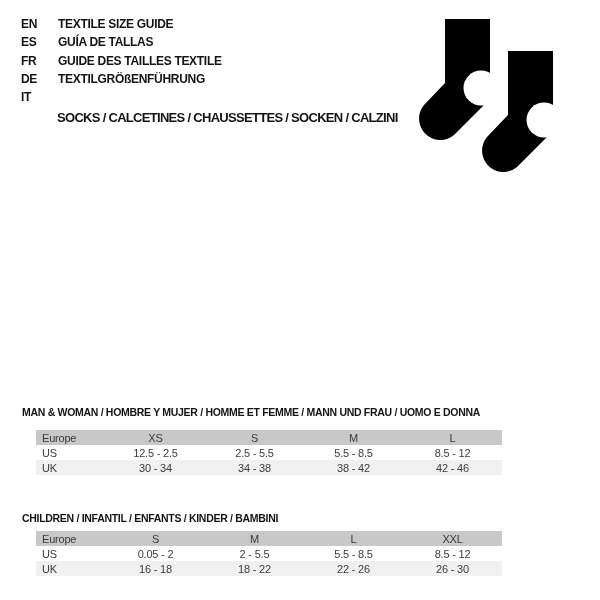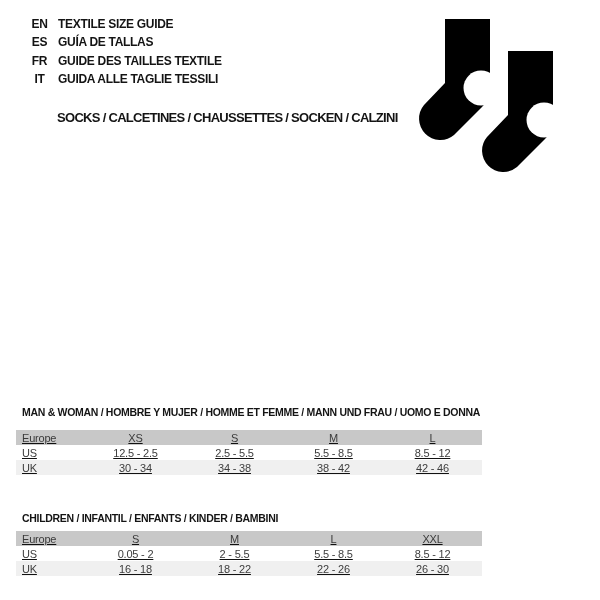--- a/index.html
+++ b/index.html
@@ -3,34 +3,34 @@
 <meta charset="utf-8">
 <style>
   html,body{margin:0;padding:0;}
   body{
     width:600px;height:600px;background:#ffffff;position:relative;overflow:hidden;
     font-family:"Liberation Sans","DejaVu Sans",sans-serif;color:#111;
     -webkit-font-smoothing:antialiased;
   }
   .lang-list{position:absolute;left:21px;top:15px;}
   .lang-row{display:flex;align-items:center;height:18.3px;}
-  .lang-code{width:37px;font-weight:700;font-size:12px;letter-spacing:-0.3px;color:#141414;text-align:center;}
+  .lang-code{width:37px;font-weight:700;font-size:12px;letter-spacing:-0.3px;color:#141414;}
   .lang-label{font-weight:700;font-size:12px;letter-spacing:-0.3px;color:#141414;white-space:nowrap;}
   .category-line{
     position:absolute;left:21px;top:108px;height:18px;display:flex;align-items:center;
     font-weight:700;font-size:13px;letter-spacing:-0.7px;color:#141414;white-space:nowrap;margin-left:36px;
   }
   .socks-svg{position:absolute;left:404px;top:14px;}
   .tbl-title{
     position:absolute;left:22px;font-weight:700;font-size:10.5px;letter-spacing:-0.3px;
     color:#141414;white-space:nowrap;
   }
   .t1-title{top:406px;}
   .t2-title{top:512px;}
-  .size-table{position:absolute;left:16px;width:466px;text-decoration:underline;}
+  .size-table{position:absolute;left:36px;width:466px;}
   .t1{top:430px;}
   .t2{top:531px;}
   .t-row{
     display:flex;align-items:center;height:15px;
     font-size:11px;letter-spacing:-0.2px;color:var(--text,#3d3d3d);white-space:nowrap;
   }
   .t-row.head{height:15px;background:var(--header-row-bg,#c8c8c8);color:#3a3a3a;}
   .t-row.alt{background:var(--alt-row-bg,#f0f0f0);}
   .c0{width:70px;padding-left:6px;box-sizing:border-box;text-align:left;}
   .c{width:99px;text-align:center;}
@@ -45,22 +45,25 @@
   </div>
   <div class="lang-row">
     <span class="lang-code">ES</span>
     <span class="lang-label">GUÍA DE TALLAS</span>
   </div>
   <div class="lang-row">
     <span class="lang-code">FR</span>
     <span class="lang-label">GUIDE DES TAILLES TEXTILE</span>
   </div>
   <div class="lang-row">
+    <span class="lang-code">DE</span>
+    <span class="lang-label">TEXTILGRÖßENFÜHRUNG</span>
+  </div>
+  <div class="lang-row">
     <span class="lang-code">IT</span>
-    <span class="lang-label">GUIDA ALLE TAGLIE TESSILI</span>
   </div>
 </div>
 
 <div class="category-line">SOCKS / CALCETINES / CHAUSSETTES / SOCKEN / CALZINI</div>
 
 <svg class="socks-svg" width="160" height="170" viewBox="0 0 160 170" aria-hidden="true">
 
   <g transform="translate(7,5)">
     <path fill="#000000" d="M34,0 H79 V68 A24,24 0 0 1 71,88 L43,116 A21.3,21.3 0 0 1 13,86 L34,64 Z"></path>
     <circle cx="70" cy="69" r="17.5" fill="#ffffff"></circle>

